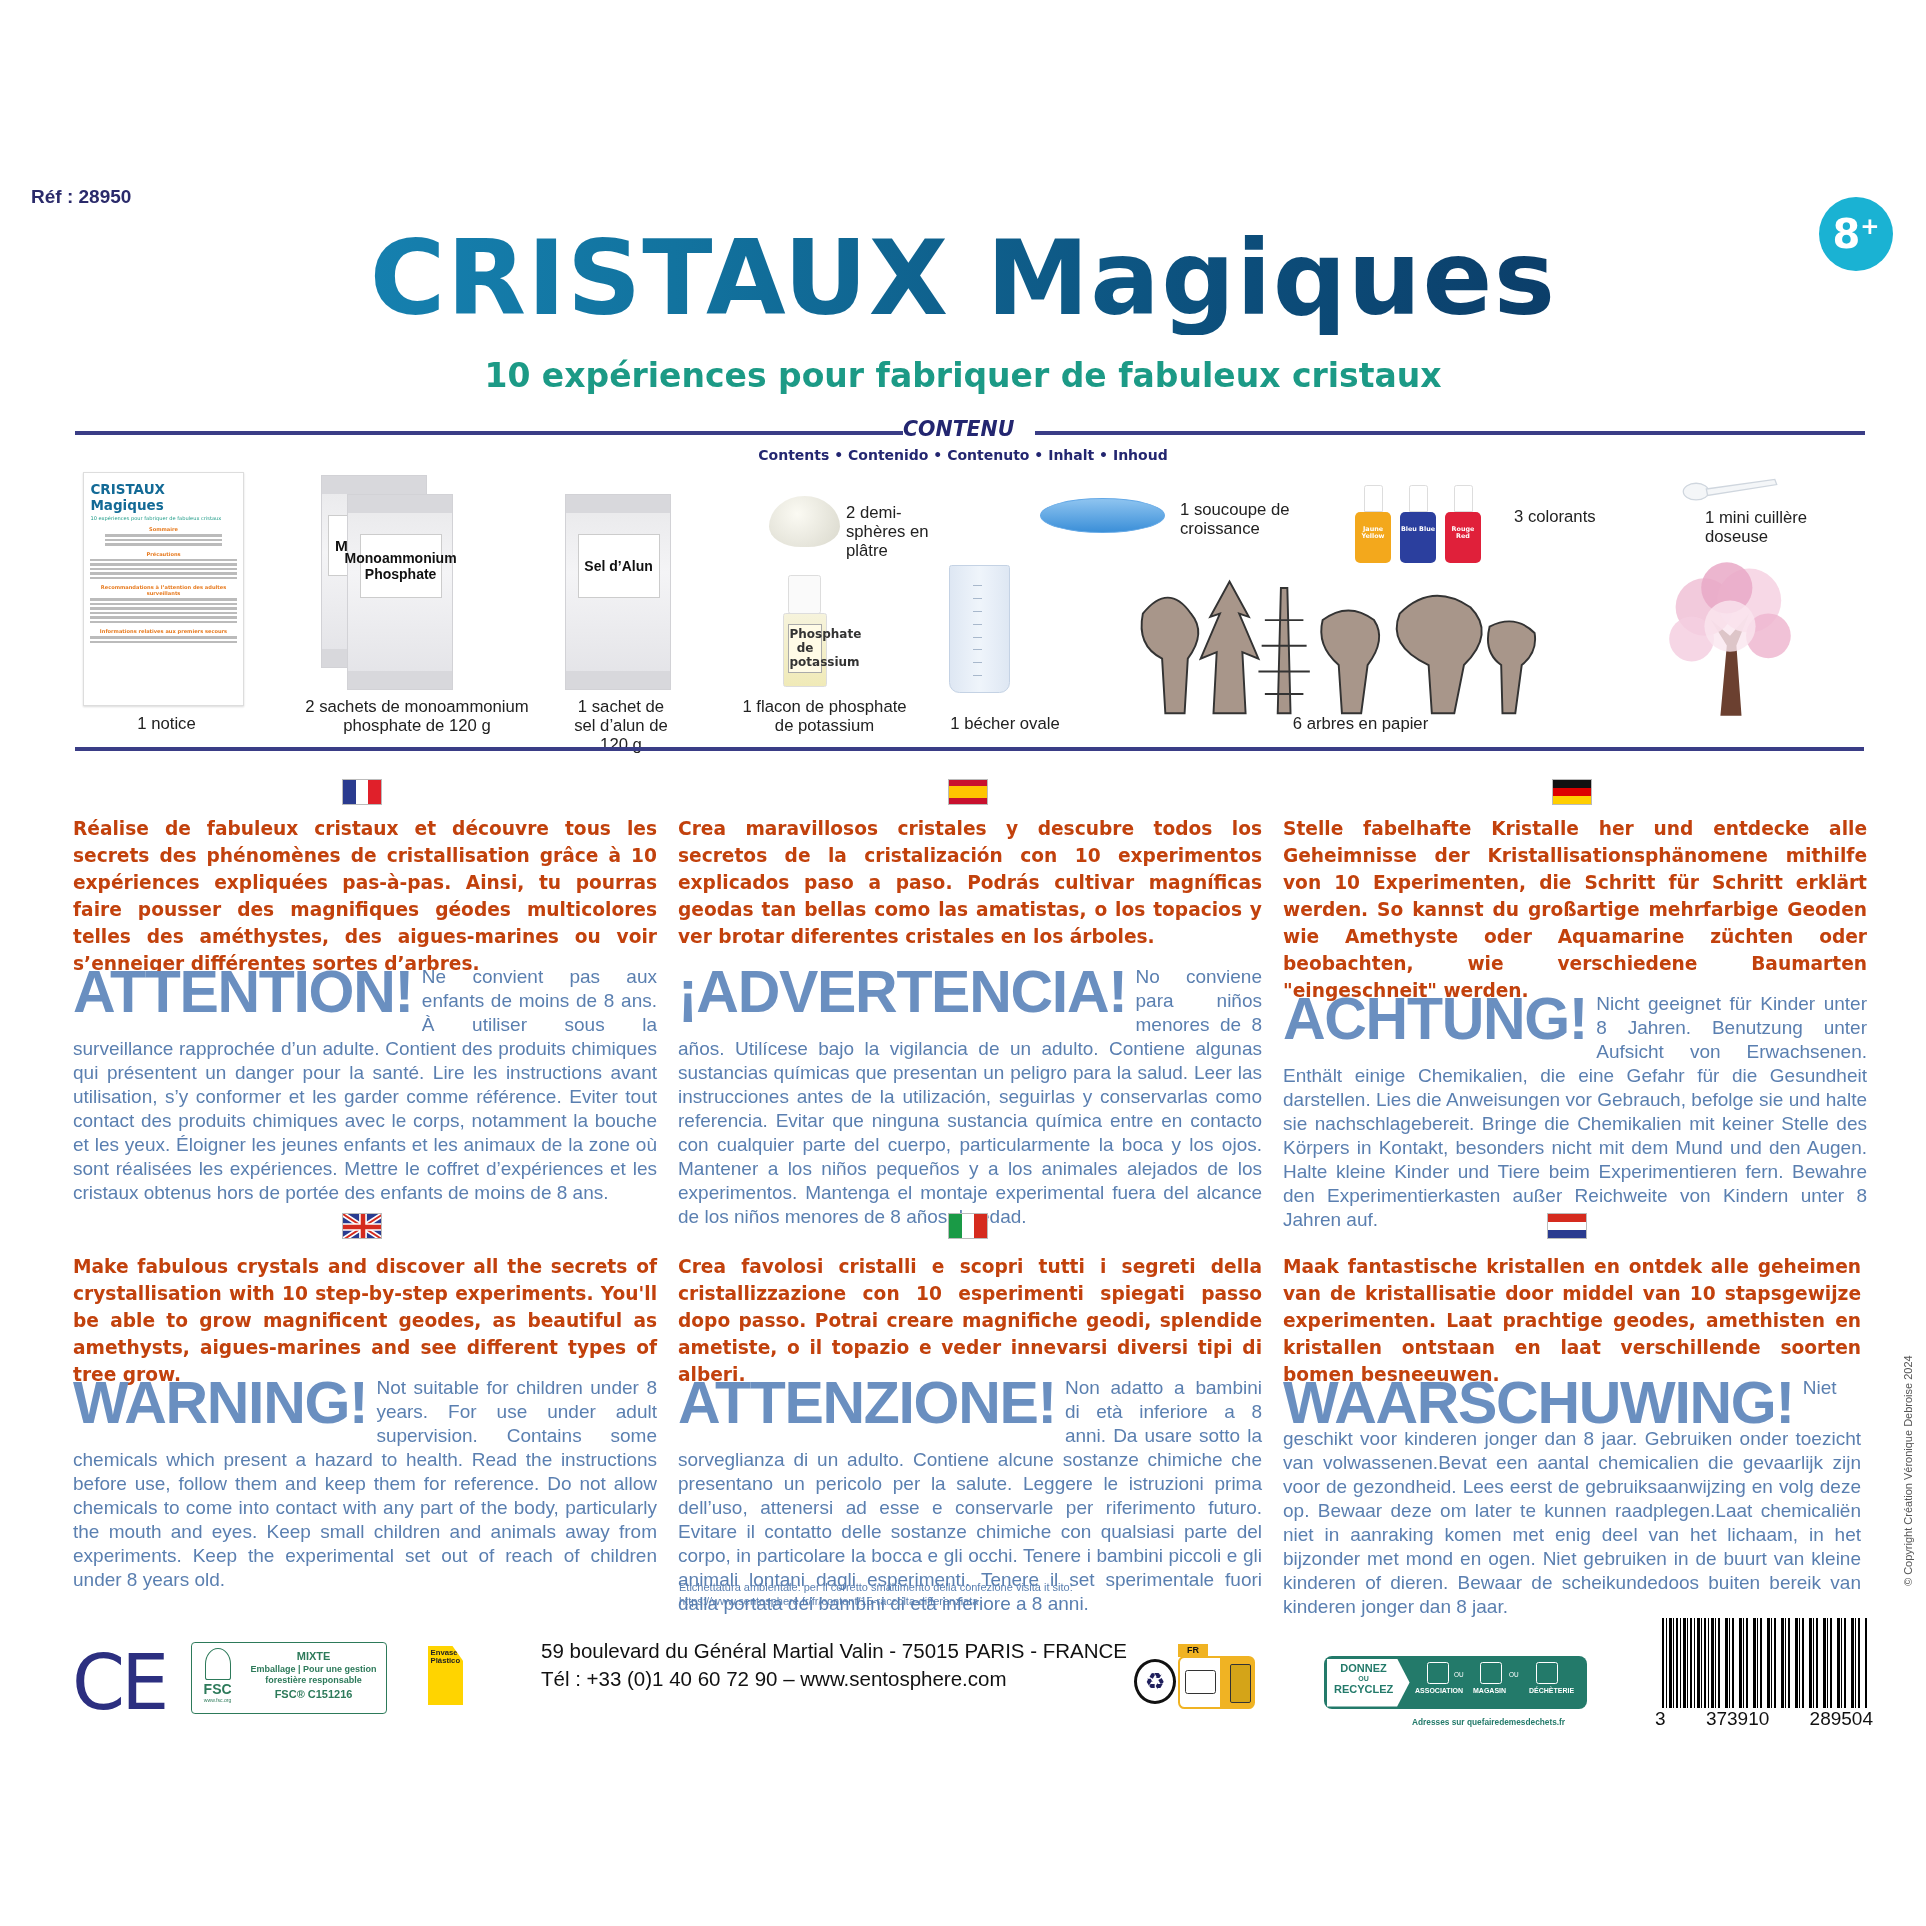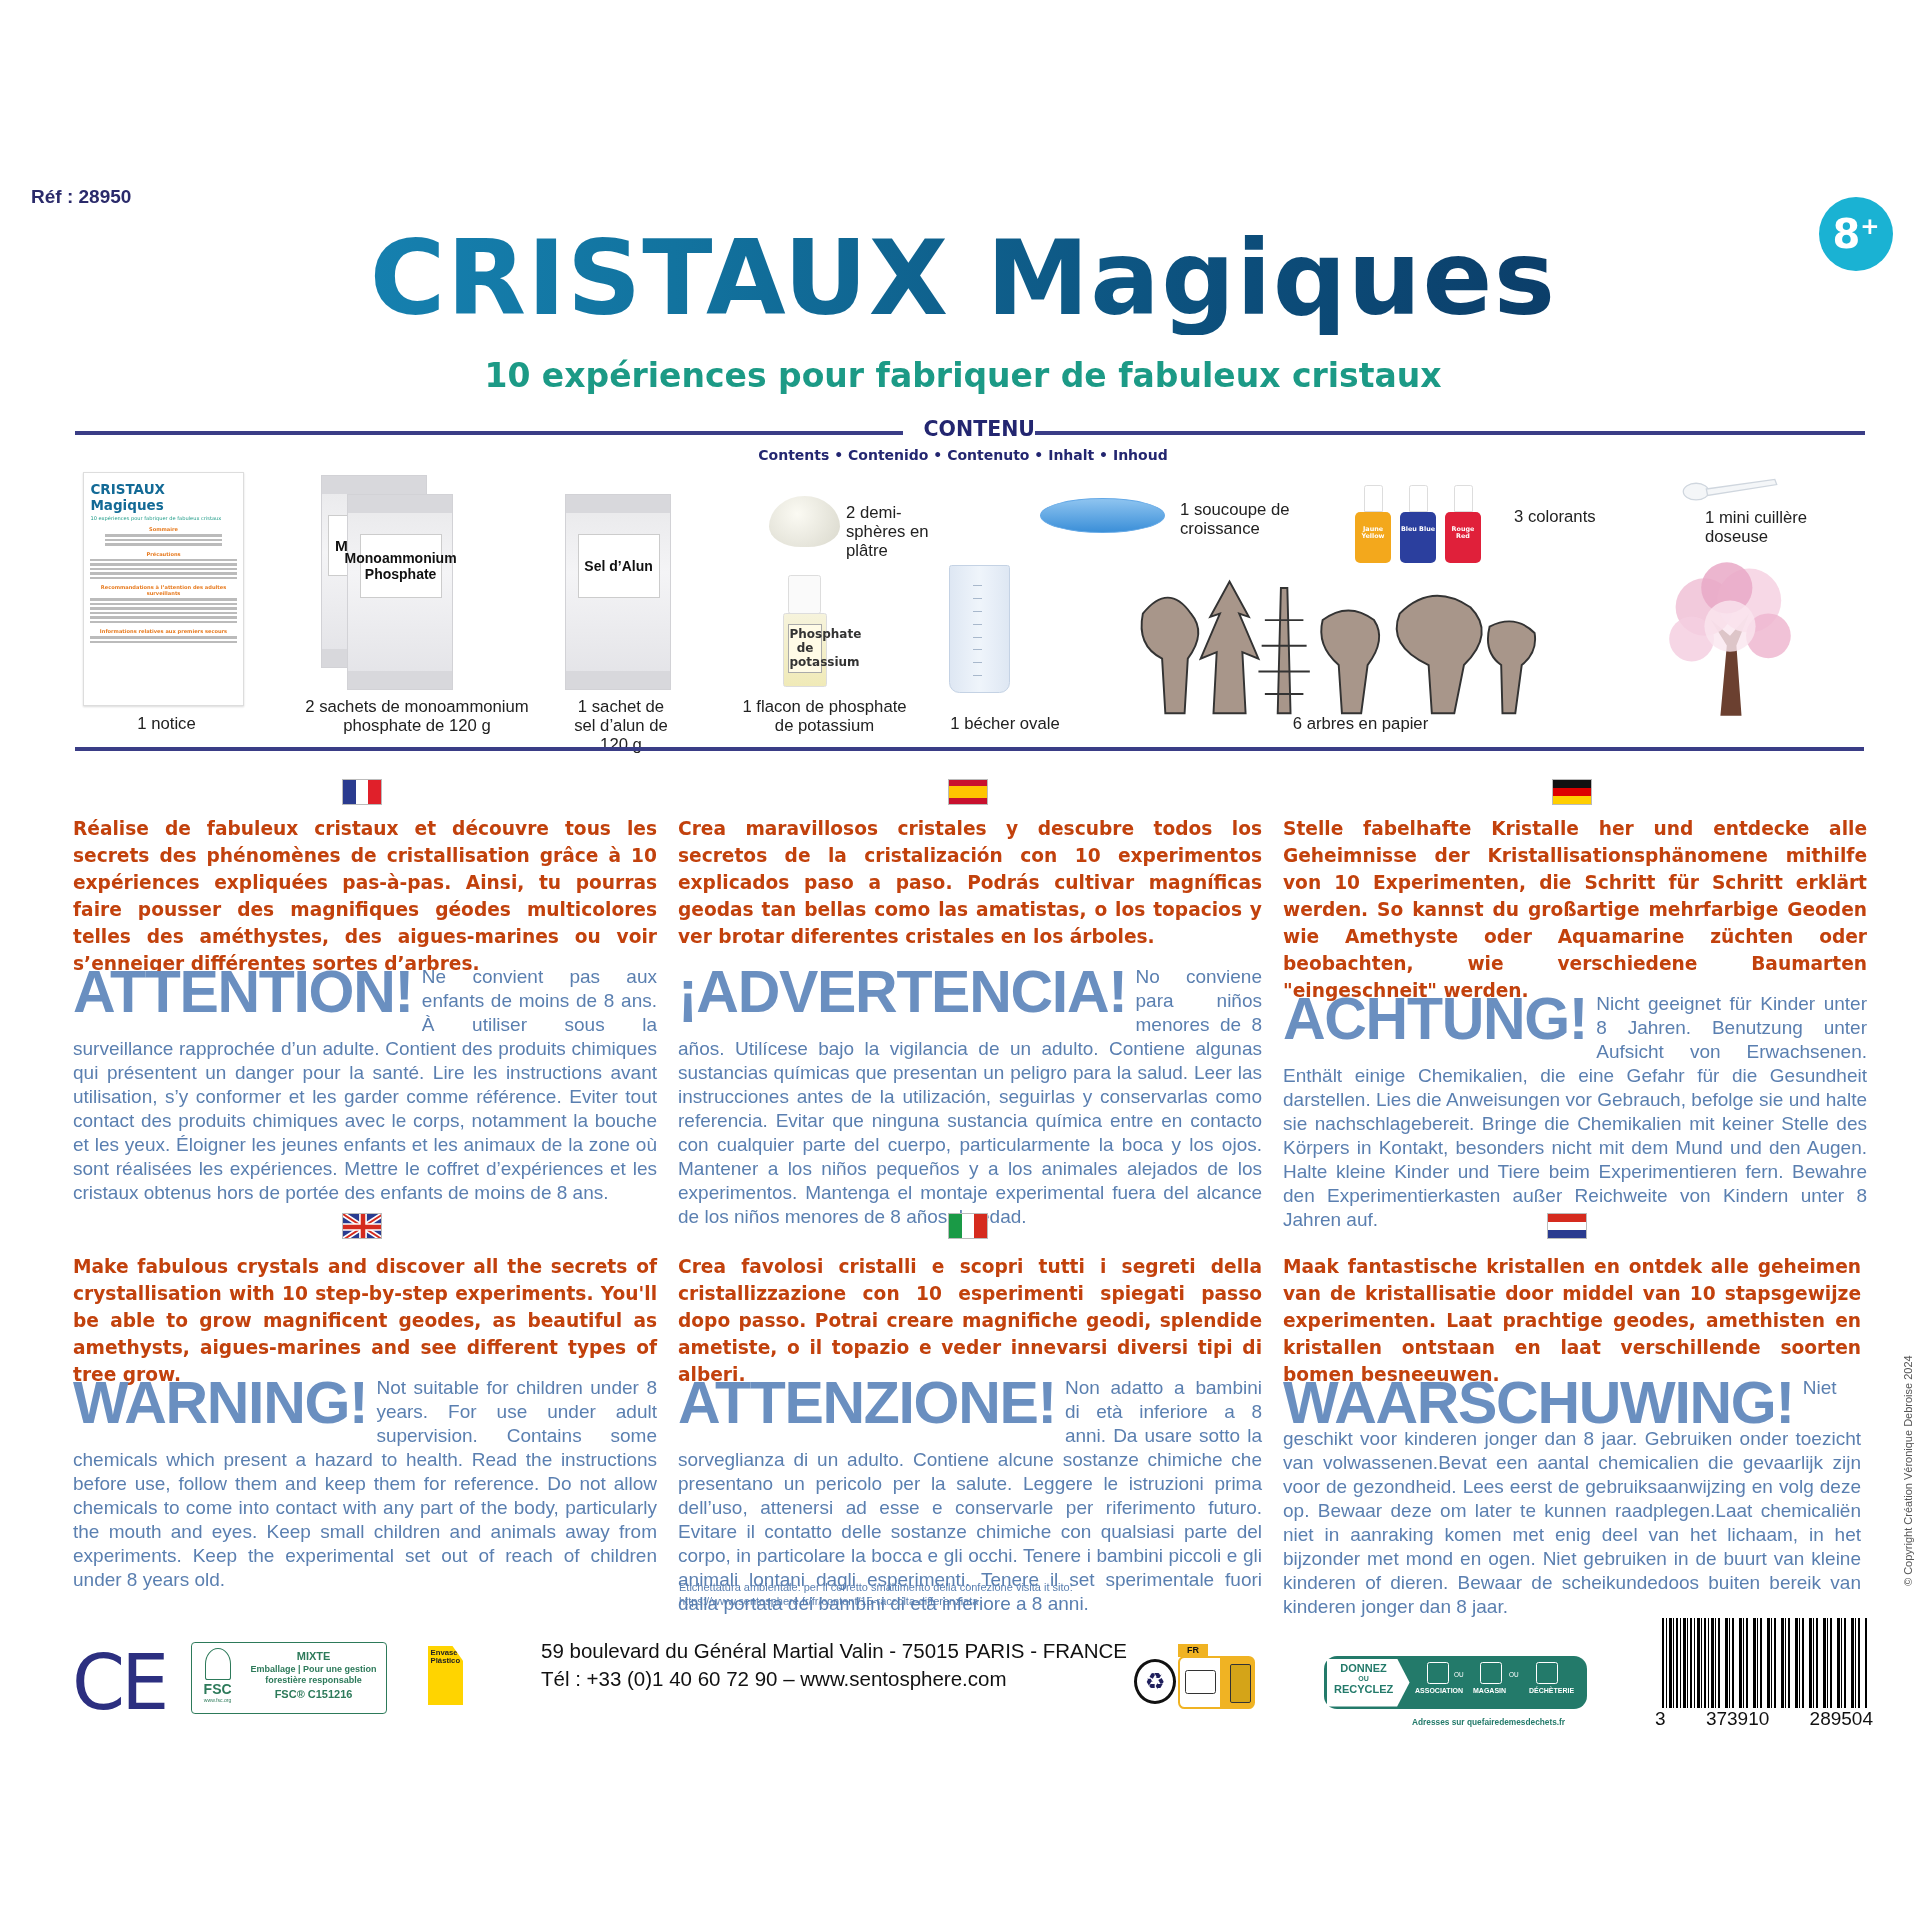--- a/index.html
+++ b/index.html
@@ -10,21 +10,21 @@
   .age-badge { position: absolute; left: 1819px; top: 197px; width: 74px; height: 74px; border-radius: 50%; background: #1ab2d3; color: #fff; display: flex; align-items: center; justify-content: center; font-family: "DejaVu Sans", sans-serif; font-weight: bold; font-size: 40px; }
   .age-badge sup { font-size: 23px; margin-top: -16.7px; }
 
   .title { position: absolute; left: 0; width: 1926px; top: 222px; text-align: center; font-family: "DejaVu Sans", sans-serif; font-weight: bold; font-size: 103px; letter-spacing: 1.3px; line-height: 1.1;
     background: linear-gradient(90deg, #1a90c2 0%, #12739f 35%, #0c4d7a 65%, #0b2c55 100%); -webkit-background-clip: text; background-clip: text; color: transparent; }
   .subtitle { position: absolute; left: 0; width: 1926px; top: 356px; text-align: center; font-family: "DejaVu Sans", sans-serif; font-weight: bold; font-size: 33px; color: #1c9a86; }
 
   .contenu-line { position: absolute; top: 431px; height: 3.9px; background: #3a3d86; }
   .contenu-line.l { left: 75px; width: 828px; }
   .contenu-line.r { left: 1035px; width: 830px; }
-  .contenu-title { position: absolute; left: 903px; width: 132px; top: 417px; text-align: right; font-family: "DejaVu Sans", sans-serif; font-weight: bold; font-size: 20.5px; color: #232670; }
+  .contenu-title { position: absolute; left: 903px; width: 132px; top: 417px; text-align: left; font-family: "DejaVu Sans", sans-serif; font-weight: bold; font-size: 20.5px; color: #232670; font-style: italic; }
   .contenu-sub { position: absolute; left: 0; width: 1926px; top: 447px; text-align: center; font-family: "DejaVu Sans", sans-serif; font-weight: bold; font-size: 14px; color: #232670; }
   .divider-bottom { position: absolute; left: 75px; width: 1789px; top: 747px; height: 3.9px; background: #3a3d86; }
 
   .item-label { position: absolute; font-family: Liberation Sans, sans-serif; font-size: 16.7px; color: #222; text-align: center; line-height: 1.15; }
   .item-label.left { text-align: left; }
 
   .notice { position: absolute; left: 83px; top: 472px; width: 161px; height: 234px; border: 1.3px solid #ddd; background: #fff; padding: 7.7px 6.4px; box-shadow: 0 0.6px 1.9px rgba(0,0,0,0.15); }
   .notice .nt { font-family: "DejaVu Sans", sans-serif; font-weight: bold; font-size: 13.5px; color: #136a96; }
   .notice .ns { font-size: 5.1px; color: #1c9a86; margin-top: 2.6px; }
   .notice .nh { font-size: 5.1px; color: #e77a1e; text-align: center; margin: 5.1px 0 1.9px; font-weight: bold; }
@@ -72,21 +72,21 @@
   .fsc .txt .m { font-size: 11px; margin-bottom: 2.6px; }
   .envase { position: absolute; left: 428px; top: 1646px; width: 35px; height: 59px; background: #ffd400; clip-path: polygon(0 0, 70% 0, 100% 25%, 100% 100%, 0 100%); font-family: "Liberation Sans", sans-serif; font-size: 7.7px; font-weight: bold; color: #222; padding: 2.6px; line-height: 8.3px; }
   .addr { position: absolute; left: 541px; top: 1637px; font-family: "Liberation Sans", sans-serif; font-size: 20.5px; line-height: 28px; color: #111; }
   .addr .mini-flag { display: inline-block; width: 13px; height: 18px; vertical-align: -1.9px; margin-right: 6.4px; background: linear-gradient(90deg, #2a3b8f 50%, #e0202a 50%); }
 
   .triman { position: absolute; left: 1134px; top: 1659px; width: 42px; height: 45px; border: 3.2px solid #111; border-radius: 50%; font-size: 23px; text-align: center; line-height: 39px; }
   .fr-box { position: absolute; left: 1178px; top: 1656px; width: 77px; height: 53px; border: 2.6px solid #f0b323; border-radius: 6.4px; background: linear-gradient(90deg, #fff 55%, #f0b323 55%); }
   .fr-tag { position: absolute; left: 1178px; top: 1644px; width: 30px; height: 13px; background: #f0b323; font-family: "Liberation Sans", sans-serif; font-weight: bold; font-size: 9px; color: #111; text-align: center; line-height: 13px; }
   .fr-box .paper { position: absolute; left: 5.1px; top: 11.6px; width: 31px; height: 24.4px; border: 1.3px solid #333; border-radius: 2.6px; }
   .fr-box .bin { position: absolute; left: 50px; top: 6.4px; width: 20.5px; height: 39px; border: 1.3px solid #333; border-radius: 1.9px; background: #d4a418; }
-  .donnez { position: absolute; left: 1324px; top: 1656px; width: 263px; height: 53px; background: #237a6a; border-radius: 13px; }
+  .donnez { position: absolute; left: 1324px; top: 1656px; width: 263px; height: 53px; background: #237a6a; border-radius: 8px; }
   .donnez .white { position: absolute; left: 2.6px; top: 2.6px; width: 83px; height: 48px; background: #fff; clip-path: polygon(0 0, 85% 0, 100% 50%, 85% 100%, 0 100%); color: #237a6a; font-family: "Liberation Sans", sans-serif; font-weight: bold; font-size: 11px; text-align: center; line-height: 13px; padding-top: 3.9px; padding-right: 9px; }
   .donnez .white .ou { font-size: 7px; line-height: 7.7px; }
   .donnez .opt { position: absolute; top: 31px; color: #fff; font-family: "Liberation Sans", sans-serif; font-weight: bold; font-size: 7px; }
   .donnez .ico { position: absolute; top: 6.4px; width: 22px; height: 22px; border: 1.3px solid #fff; border-radius: 2.6px; }
   .donnez .ou2 { position: absolute; top: 15.4px; color: #fff; font-size: 6.4px; font-family: "Liberation Sans", sans-serif; }
   .donnez-note { position: absolute; left: 1412px; top: 1717px; font-family: "Liberation Sans", sans-serif; font-size: 8.3px; color: #237a6a; font-weight: bold; }
 
   .barcode { position: absolute; left: 1662px; top: 1618px; width: 205px; height: 90px; background: repeating-linear-gradient(90deg, #000 0 1.9px, #fff 1.9px 3.9px, #000 3.9px 4.5px, #fff 4.5px 7px, #000 7px 9.6px, #fff 9.6px 11px, #000 11px 11.6px, #fff 11.6px 14px); }
   .barcode-num { position: absolute; left: 1655px; top: 1708px; width: 218px; font-family: "Liberation Sans", sans-serif; font-size: 19px; color: #111; display: flex; justify-content: space-between; background: #fff; }
 </style>

